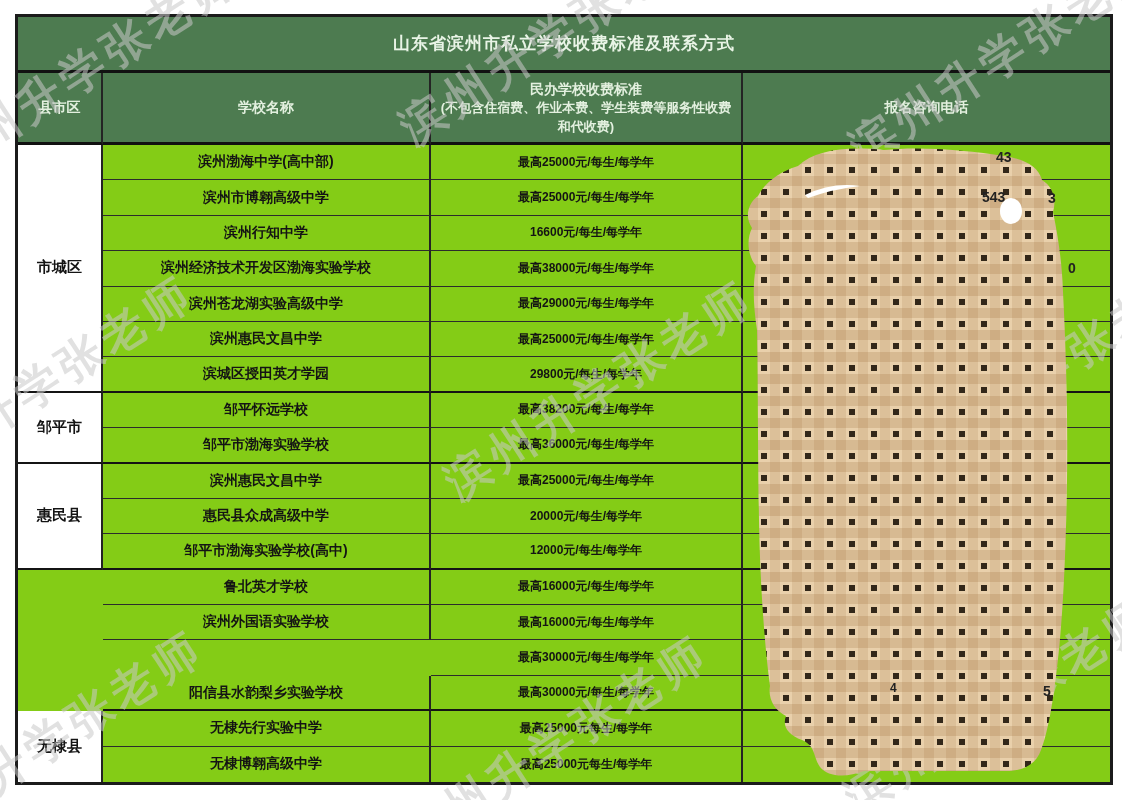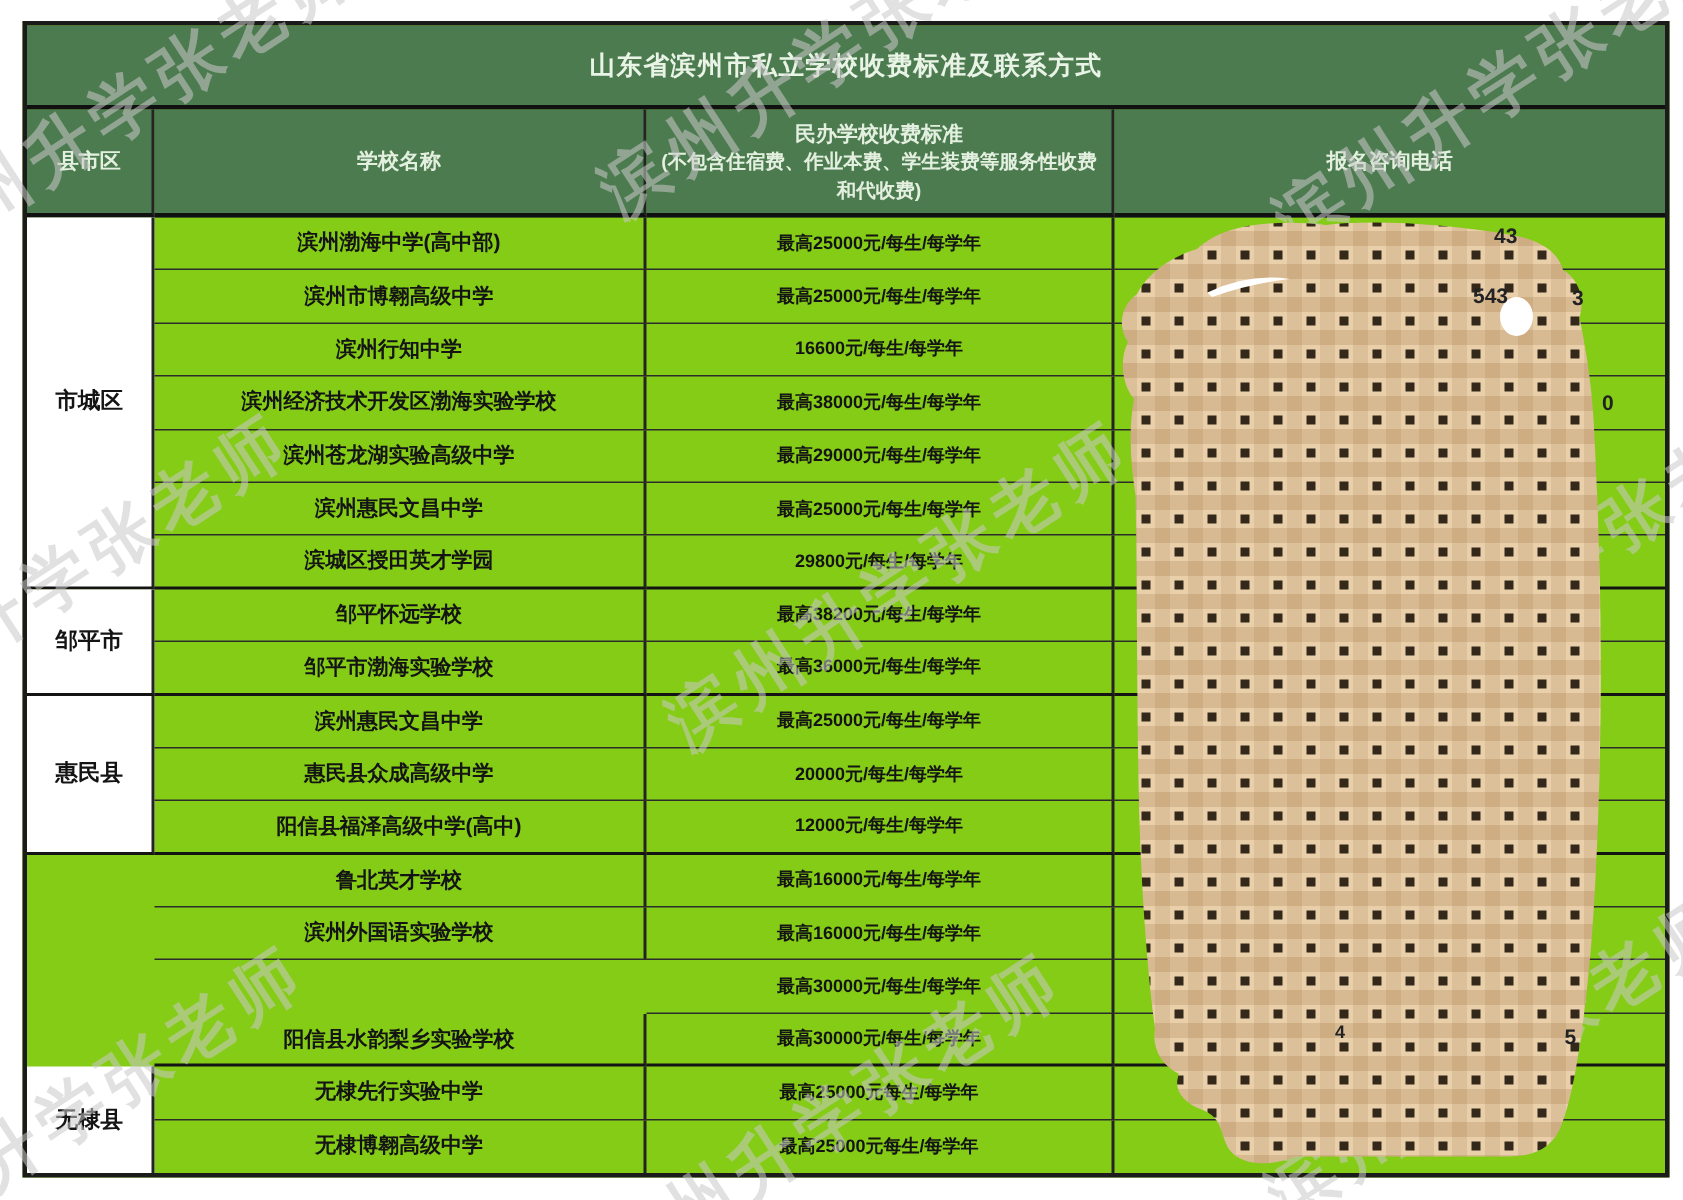--- a/index.html
+++ b/index.html
@@ -122,21 +122,21 @@
       <div class="c pc gb col4" style="grid-area:10/4"></div>
 
       <div class="c sc" style="grid-area:11/2">滨州惠民文昌中学</div>
       <div class="c fc" style="grid-area:11/3">最高25000元/每生/每学年</div>
       <div class="c pc col4" style="grid-area:11/4"></div>
 
       <div class="c sc" style="grid-area:12/2">惠民县众成高级中学</div>
       <div class="c fc" style="grid-area:12/3">20000元/每生/每学年</div>
       <div class="c pc col4" style="grid-area:12/4"></div>
 
-      <div class="c sc gb" style="grid-area:13/2">阳信县福泽高级中学(高中)</div>
+      <div class="c sc gb" style="grid-area:13/2">邹平市渤海实验学校(高中)</div>
       <div class="c fc gb" style="grid-area:13/3">12000元/每生/每学年</div>
       <div class="c pc gb col4" style="grid-area:13/4"></div>
 
       <div class="c sc" style="grid-area:14/2">鲁北英才学校</div>
       <div class="c fc" style="grid-area:14/3">最高16000元/每生/每学年</div>
       <div class="c pc col4" style="grid-area:14/4"></div>
 
       <div class="c sc" style="grid-area:15/2">滨州外国语实验学校</div>
       <div class="c fc" style="grid-area:15/3">最高16000元/每生/每学年</div>
       <div class="c pc col4" style="grid-area:15/4"></div>

